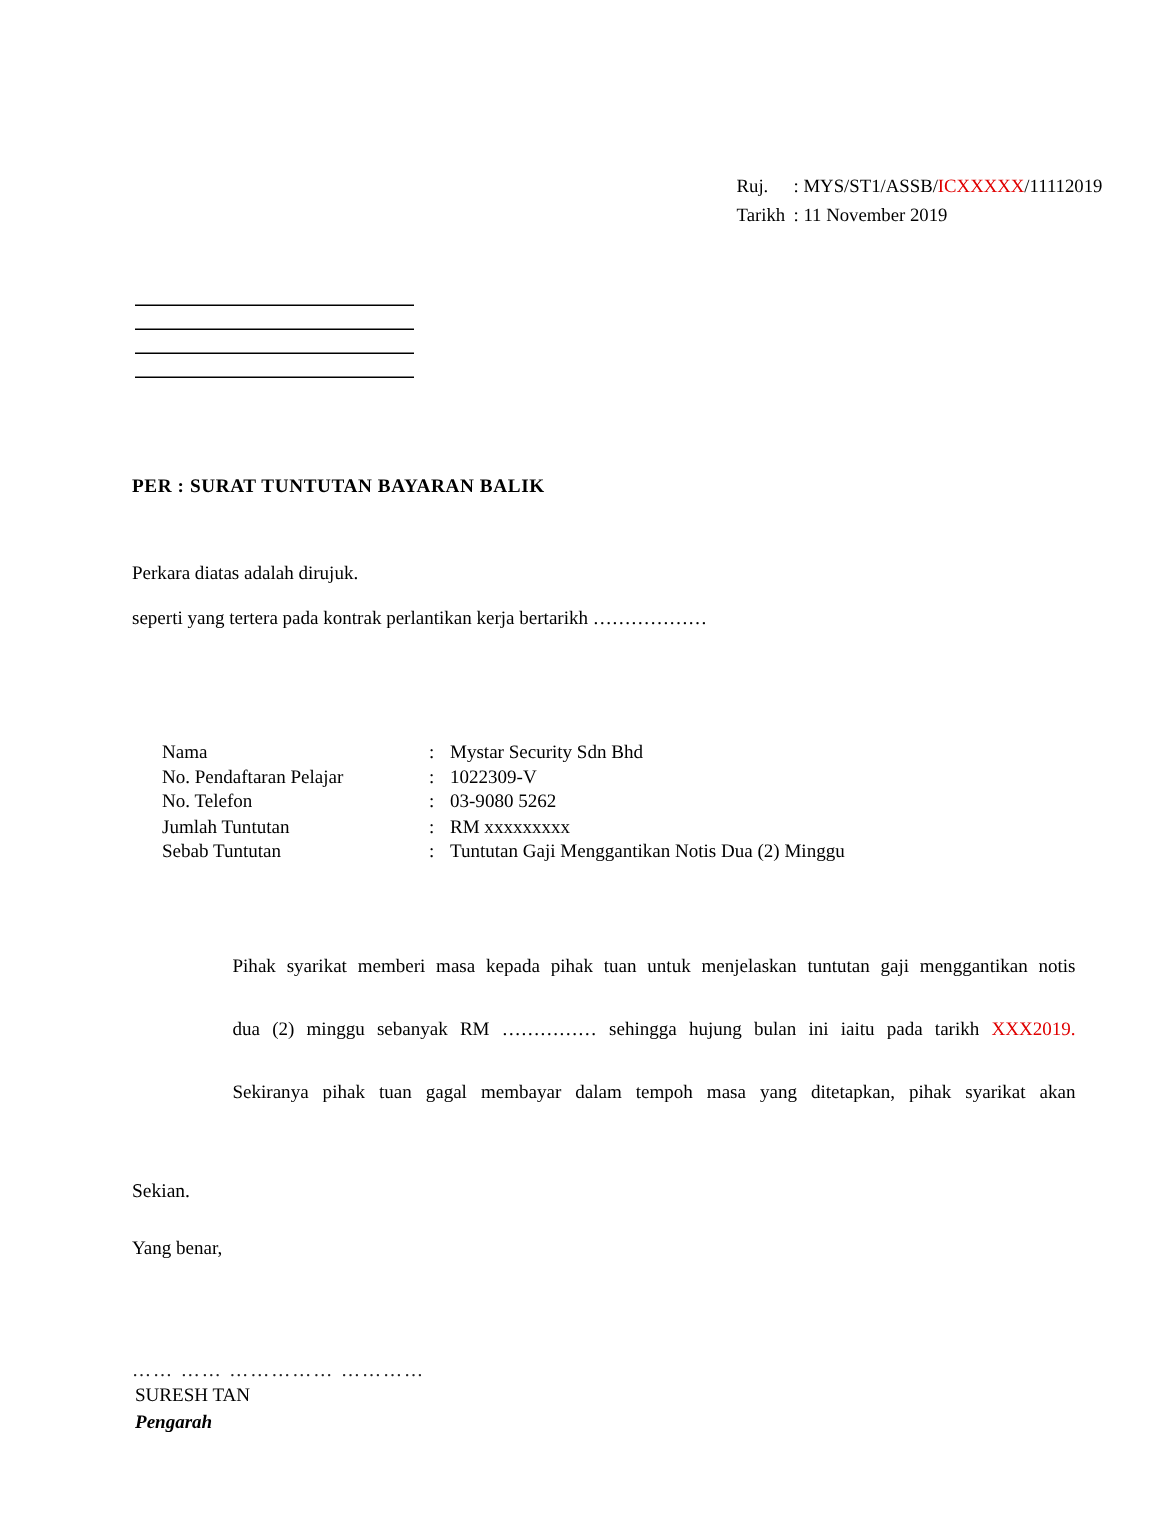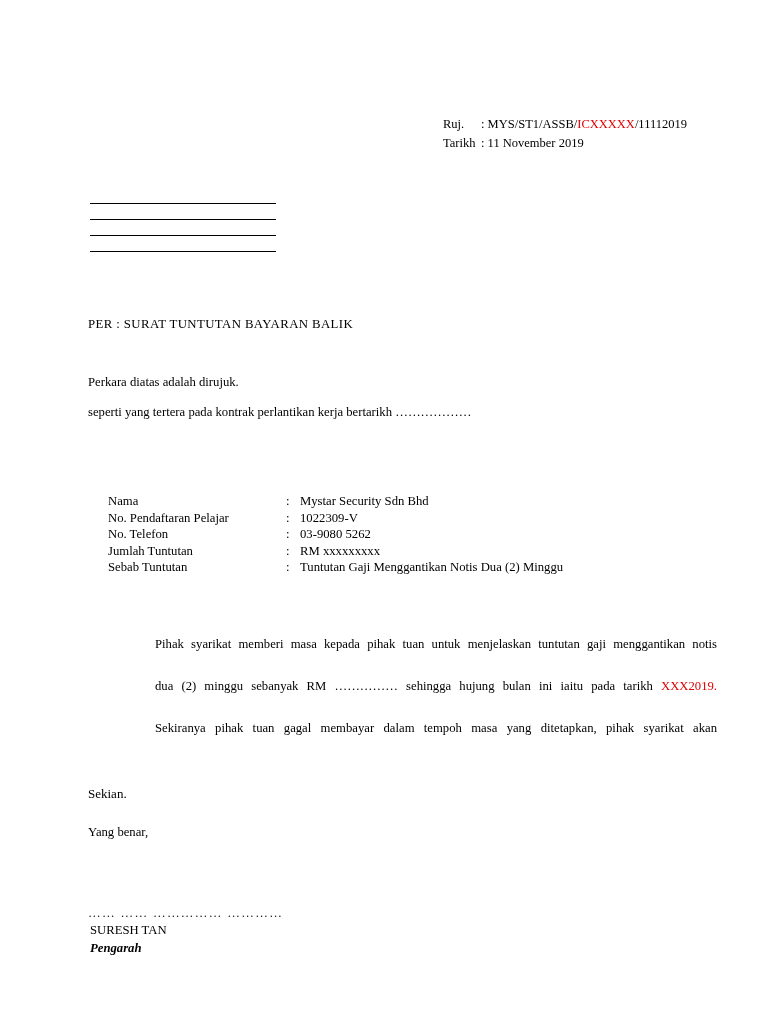--- a/index.html
+++ b/index.html
@@ -24,20 +24,21 @@
   
   .ref-block {
     position: absolute;
     left: 443px;
     top: 115px;
     font-size: 12.5px;
     line-height: 19px;
   }
   .ref-row {
     white-space: nowrap;
+    margin-left: 48px;
   }
   .ref-label {
     display: inline-block;
     width: 38px;
   }
   .red {
     color: #e00000;
   }
 
   
@@ -51,21 +52,21 @@
     border-bottom: 1px solid #000;
     height: 15px;
   }
 
   
   .subject {
     position: absolute;
     left: 88px;
     top: 317px;
     font-size: 12.8px;
-    font-weight: normal;
+    font-weight: bold;
     letter-spacing: 0.4px;
   }
 
   
   .intro {
     position: absolute;
     left: 88px;
     top: 351px;
     font-size: 12.7px;
     margin-top: 24px;

